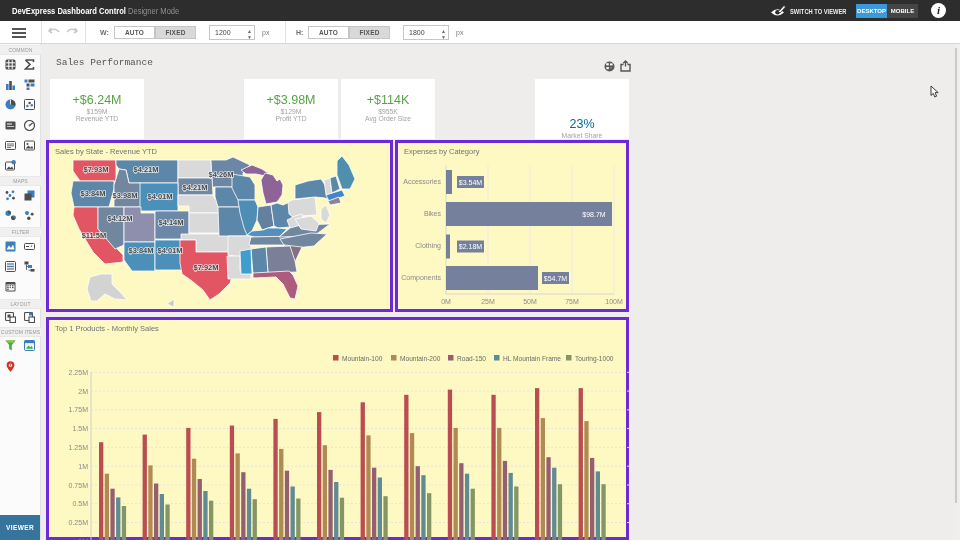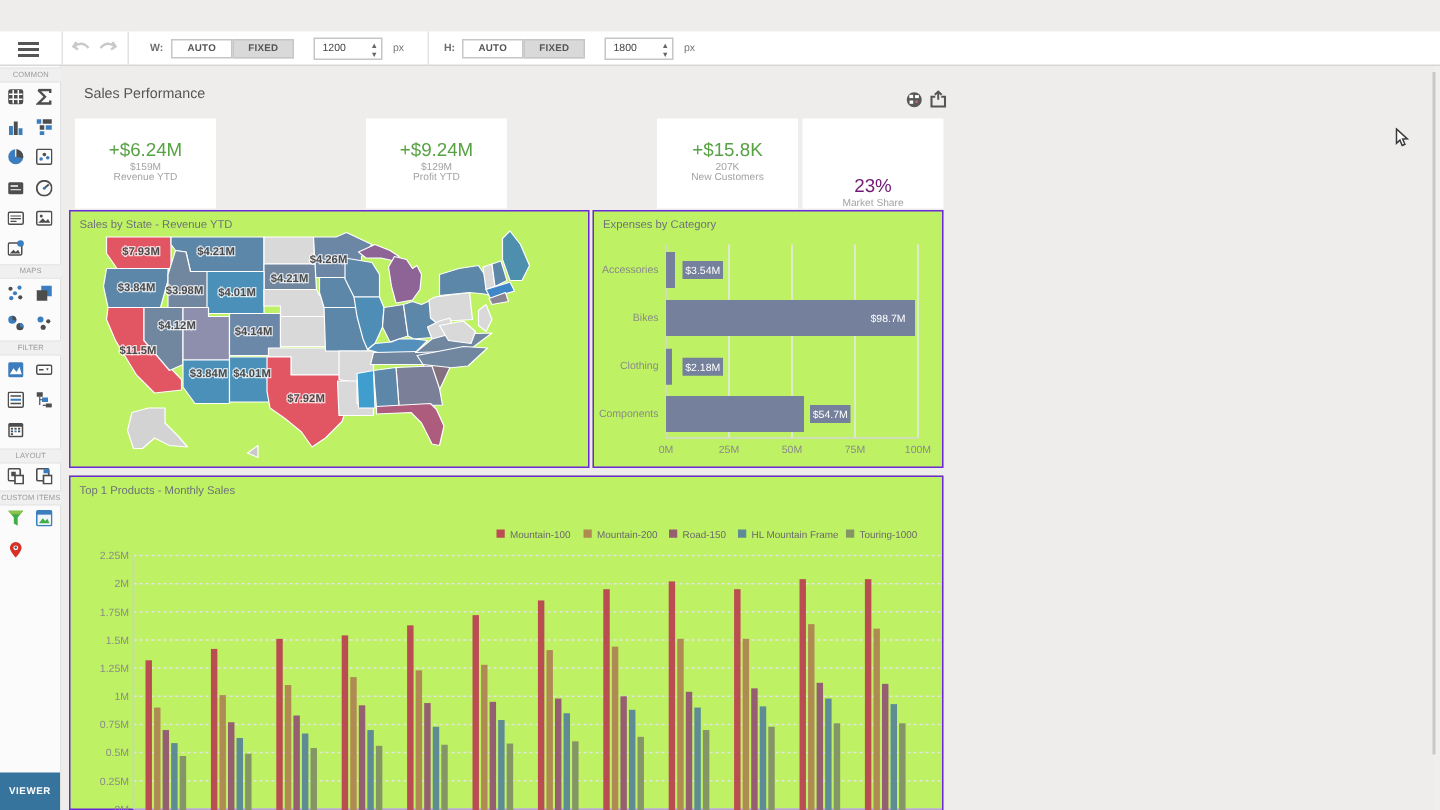--- a/index.html
+++ b/index.html
@@ -39,36 +39,48 @@
 #ham div { height:1.6px; background:#555; margin-bottom:2.6px;}
 
 
 #toolbox { position:absolute; left:0; top:44px; width:41px; height:496px; background:#fbfbfb;
   border-right:1px solid #e0e0e0; }
 #viewerbtn { position:absolute; left:0; top:515px; width:40px; height:25px; background:#36749e;
   color:#fff; font-size:6.5px; font-weight:bold; text-align:center; line-height:25px; letter-spacing:.4px;}
 
 
 #surface { position:absolute; left:41px; top:44px; width:911px; height:496px; background:#eeedec; }
-#dtitle { position:absolute; left:15px; top:13px; font-size:9.5px; color:#555; }
-.panel { position:absolute; background:#bef264; border:1px solid #6d28d9; }
+#dtitle { position:absolute; left:15px; top:13px; font-size:9.5px; color:#555;font-family:Liberation Mono, monospace; }
+.panel { position:absolute; background:#fef9c3; border:3px solid #6d28d9; }
 .ptitle { position:absolute; left:6px; top:4px; font-size:7.5px; color:#6d7278; }
 .kpi { position:absolute; top:35px; width:94px; height:60px; background:#fff; text-align:center;}
 .kpi .v { margin-top:14px; font-size:12.5px; color:#57a344; }
-.kpi .v.dark { color:#701a75;margin-top:38px; }
+.kpi .v.dark { color:#0369a1;margin-top:38px; }
 .kpi .s { font-size:6.8px; color:#a3a3a3; margin-top:0.5px; }
 
 
 #sbar { position:absolute; left:956px; top:44px; width:4px; height:496px; background:#f0efee;}
 #sthumb { position:absolute; left:955px; top:48px; width:1.5px; height:455px; background:#c9c9c9;}
 </style>
 </head>
 <body>
 <div id="page">
 
+  <div id="topbar">
+    <div class="brand">DevExpress Dashboard Control <span>Designer Mode</span></div>
+    <svg class="abs" style="left:770px;top:3px" width="17" height="15" viewBox="0 0 17 15">
+      <path d="M1 9.5 Q7.5 3 14 9.5 Q7.5 15.5 1 9.5 Z" fill="#fff"></path>
+      <circle cx="7.5" cy="9.3" r="2.3" fill="#2d2d2d"></circle>
+      <path d="M8.5 8.5 L14 2.5 L15.5 4 L10 10 Z" fill="#fff" stroke="#2d2d2d" stroke-width="0.8"></path>
+    </svg>
+    <div id="stv">SWITCH TO VIEWER</div>
+    <div id="btn-desktop" class="tbbtn">DESKTOP</div>
+    <div id="btn-mobile" class="tbbtn">MOBILE</div>
+    <div id="infoc">i</div>
+  </div>
 
   <div id="toolbar"></div>
   <div id="ham">
       <div></div>
       <div></div>
       <div></div>
     </div>
   <div class="vsep" style="left:41px;top:21px"></div>
   <svg class="abs" style="left:48px;top:27px" width="14" height="11" viewBox="0 0 14 11">
     <path d="M3 1 L1 4 L4 6 M1.3 4 Q7 0 11 5" stroke="#c9c9c9" stroke-width="1.6" fill="none"></path>
@@ -254,28 +266,28 @@
       <path d="M5.5 1.2 L5.5 6.5 M3.2 3.2 L5.5 1 L7.8 3.2" stroke="#555" stroke-width="1.3" fill="none"></path>
       <path d="M3.5 4.5 L1 4.5 L1 11 L10 11 L10 4.5 L7.5 4.5" stroke="#555" stroke-width="1.4" fill="none"></path>
     </svg>
 
     <div class="kpi" style="left:9px">
         <div class="v">+$6.24M</div>
         <div class="s">$159M</div>
         <div class="s">Revenue YTD</div>
       </div>
     <div class="kpi" style="left:203px">
-        <div class="v">+$9.24M</div>
+        <div class="v">+$3.98M</div>
         <div class="s">$129M</div>
         <div class="s">Profit YTD</div>
       </div>
-    <div class="kpi" style="left:397px">
-        <div class="v">+$15.8K</div>
-        <div class="s">207K</div>
-        <div class="s">New Customers</div>
+    <div class="kpi" style="left:300px">
+        <div class="v">+$114K</div>
+        <div class="s">$955K</div>
+        <div class="s">Avg Order Size</div>
       </div>
     <div class="kpi" style="left:494px">
         <div class="v dark">23%</div>
         <div class="s">Market Share</div>
       </div>
 
     <div class="panel" style="left:5px;top:96px;width:347px;height:172px">
       <div class="ptitle">Sales by State - Revenue YTD</div>
       <svg id="mapbox" style="position:absolute;left:0;top:0" width="345" height="170" viewBox="0 0 345 170">
         <g stroke="#fff" stroke-width="0.8" stroke-linejoin="round">

